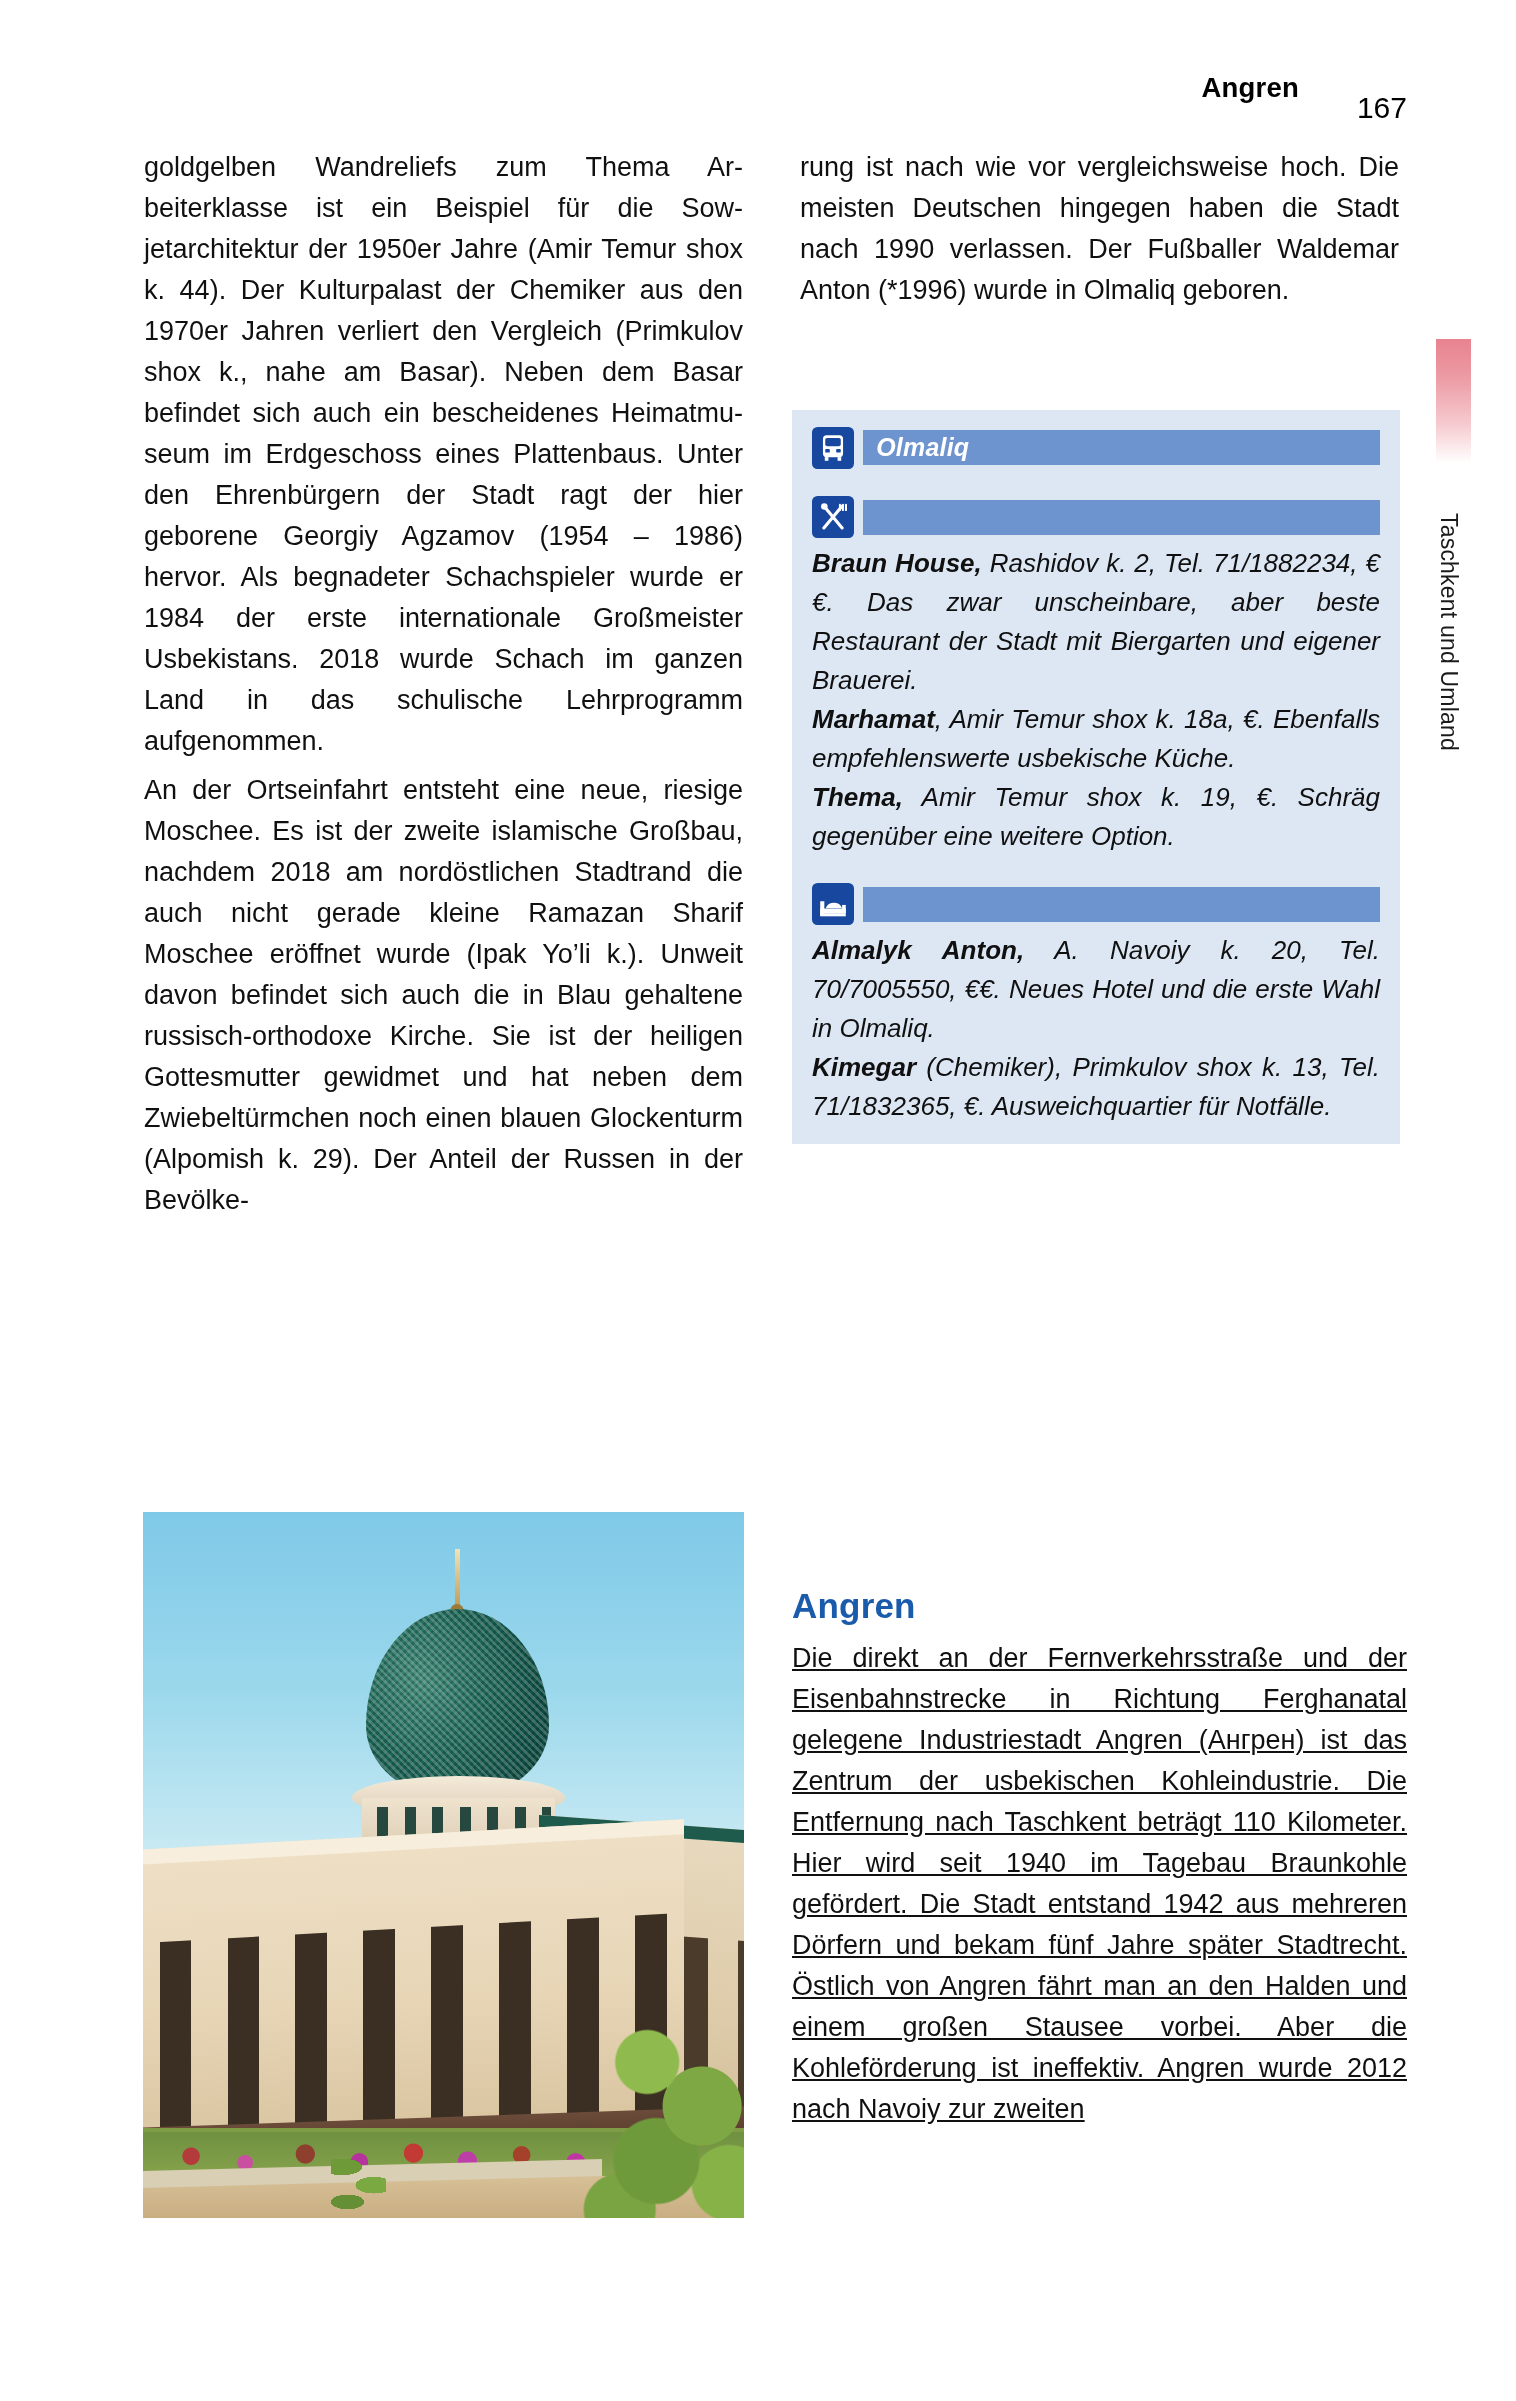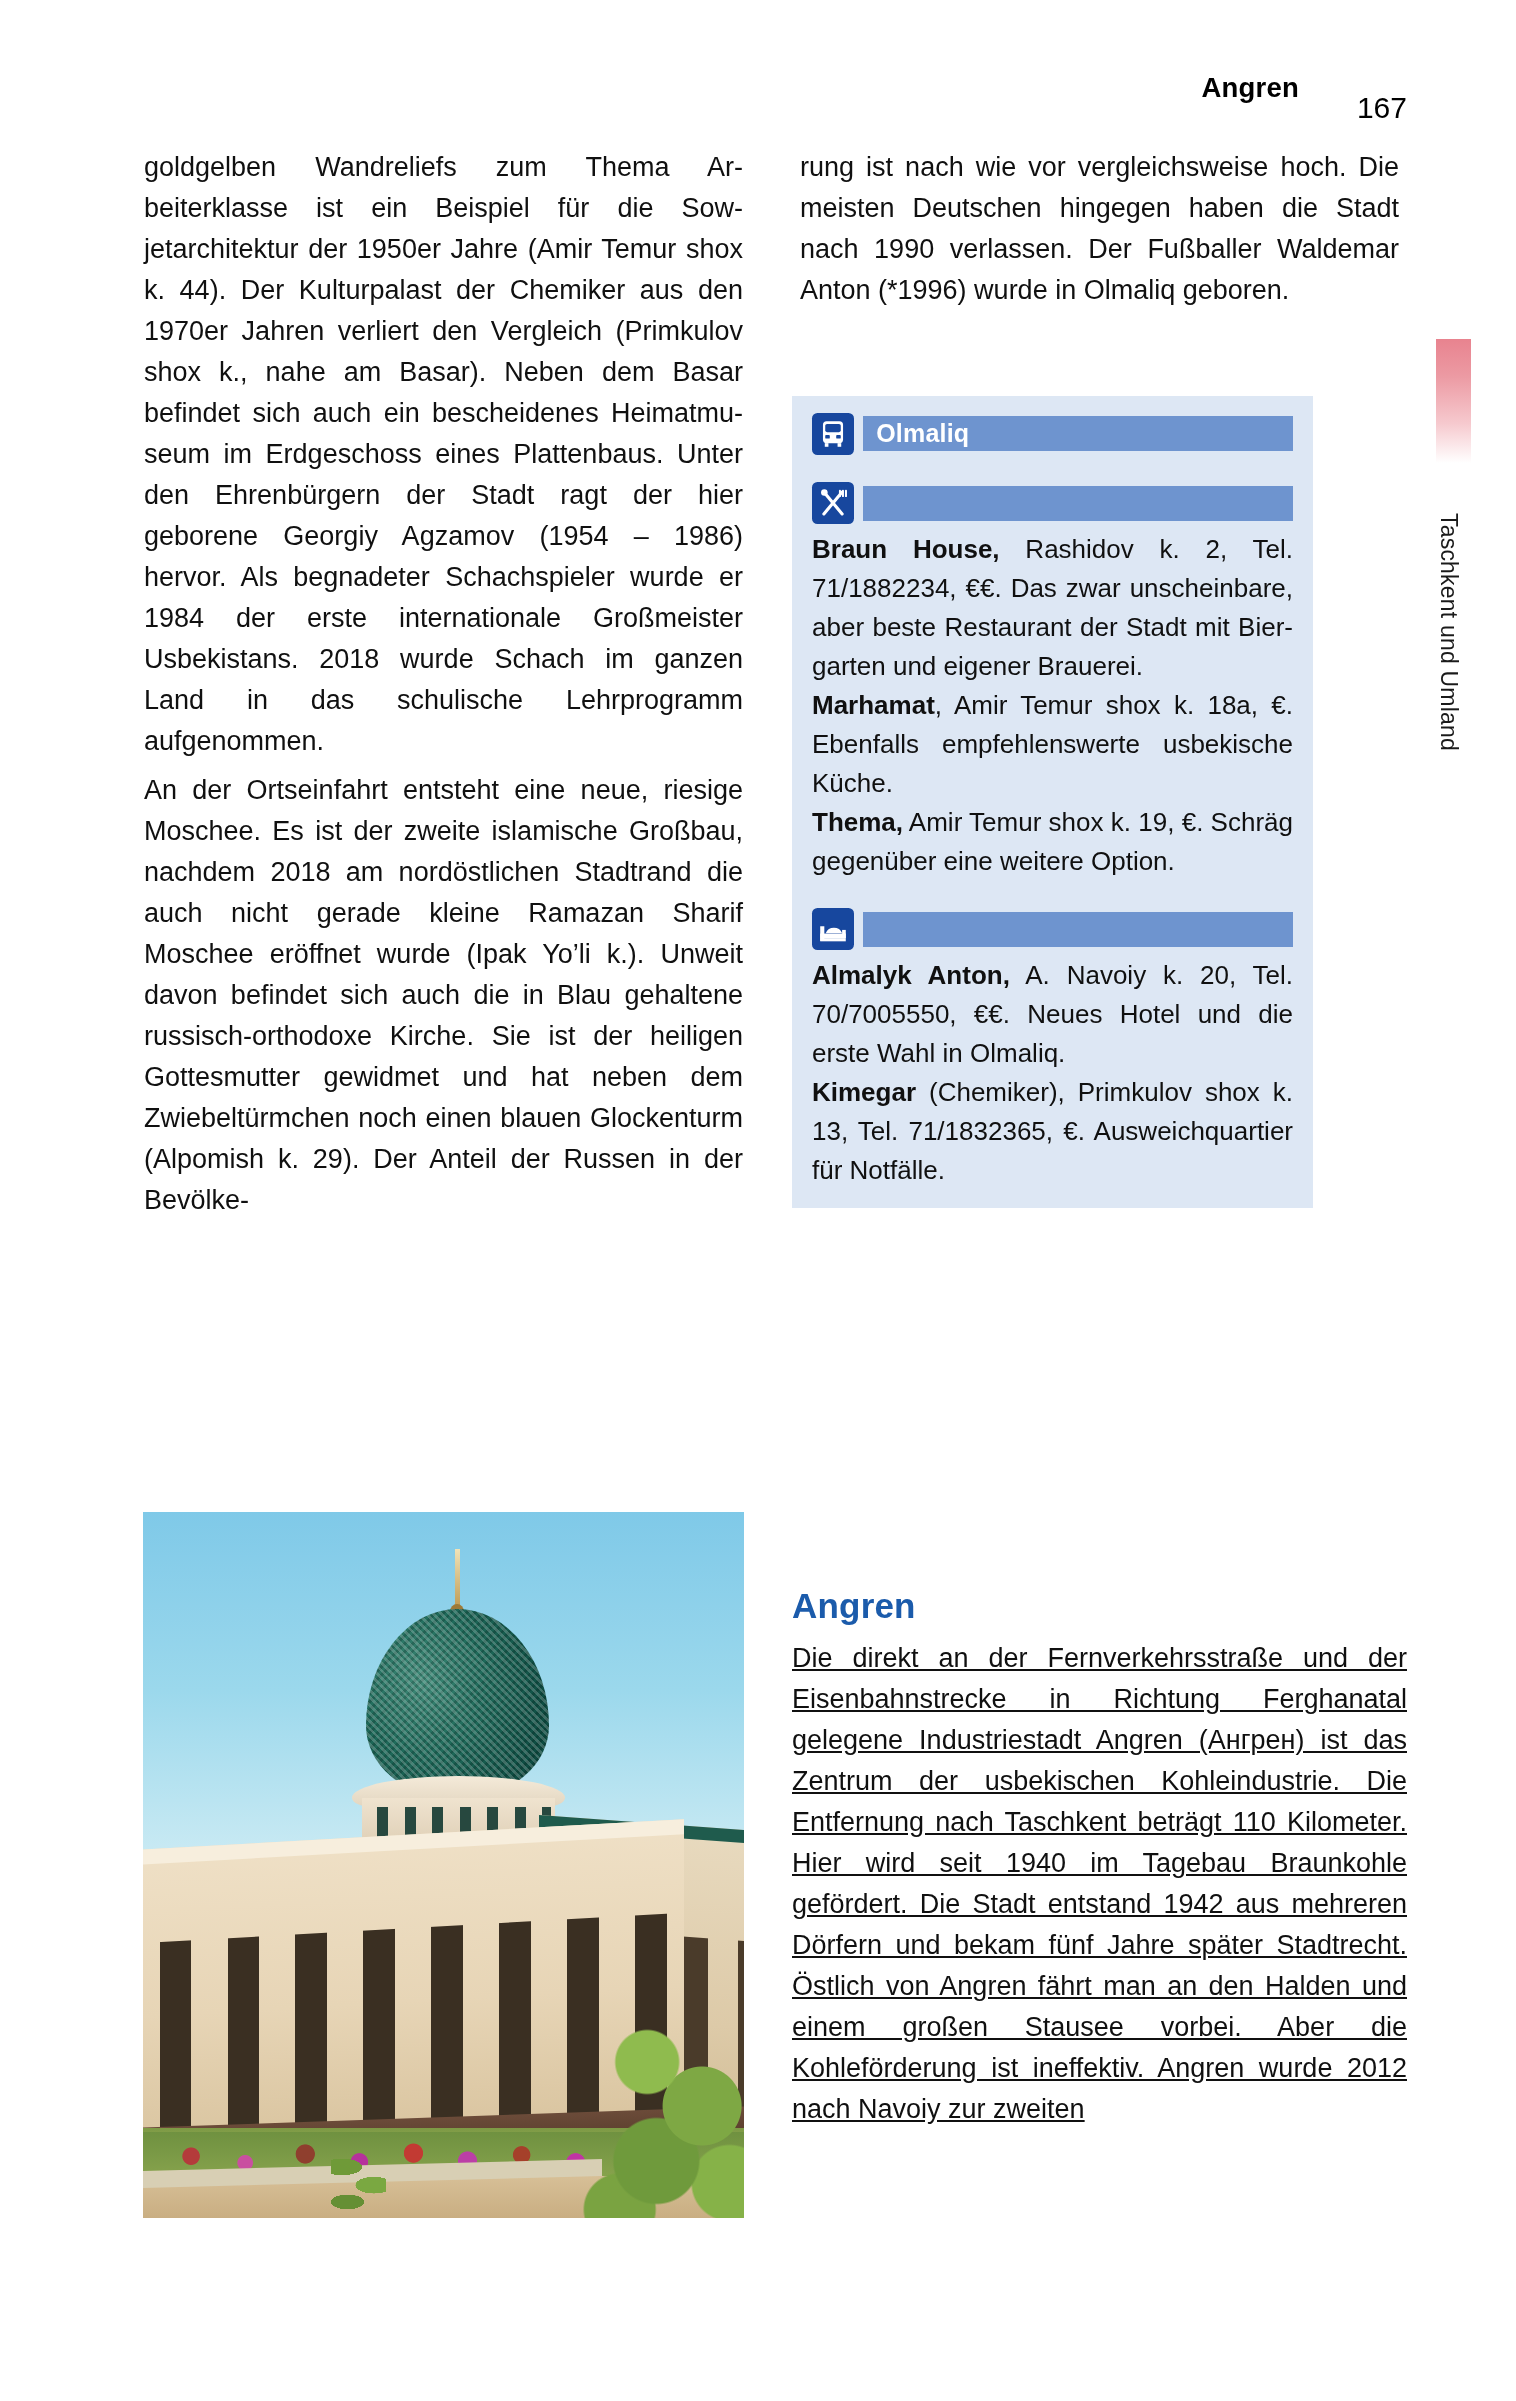--- a/index.html
+++ b/index.html
@@ -226,25 +226,26 @@
     font-style: italic;
     font-size: 27.5px;
     color: #141414;
     letter-spacing: 0.1px;
   }
 
   
   #info-box {
     position: absolute;
     left: 792px;
-    top: 396px;
-    width: 521px;
+    top: 410px;
+    width: 608px;
     background: #dde7f4;
     padding: 16.5px 0 18.3px 0;
     box-sizing: border-box;
+    font-style: italic;
   }
   .info-section { padding: 0 20px; }
   .info-section.first { margin-top: 0; }
   .info-section + .info-section { margin-top: 27.5px; }
 
   .section-head {
     display: flex;
     align-items: center;
     height: 42px;
     margin-bottom: 5.5px;

